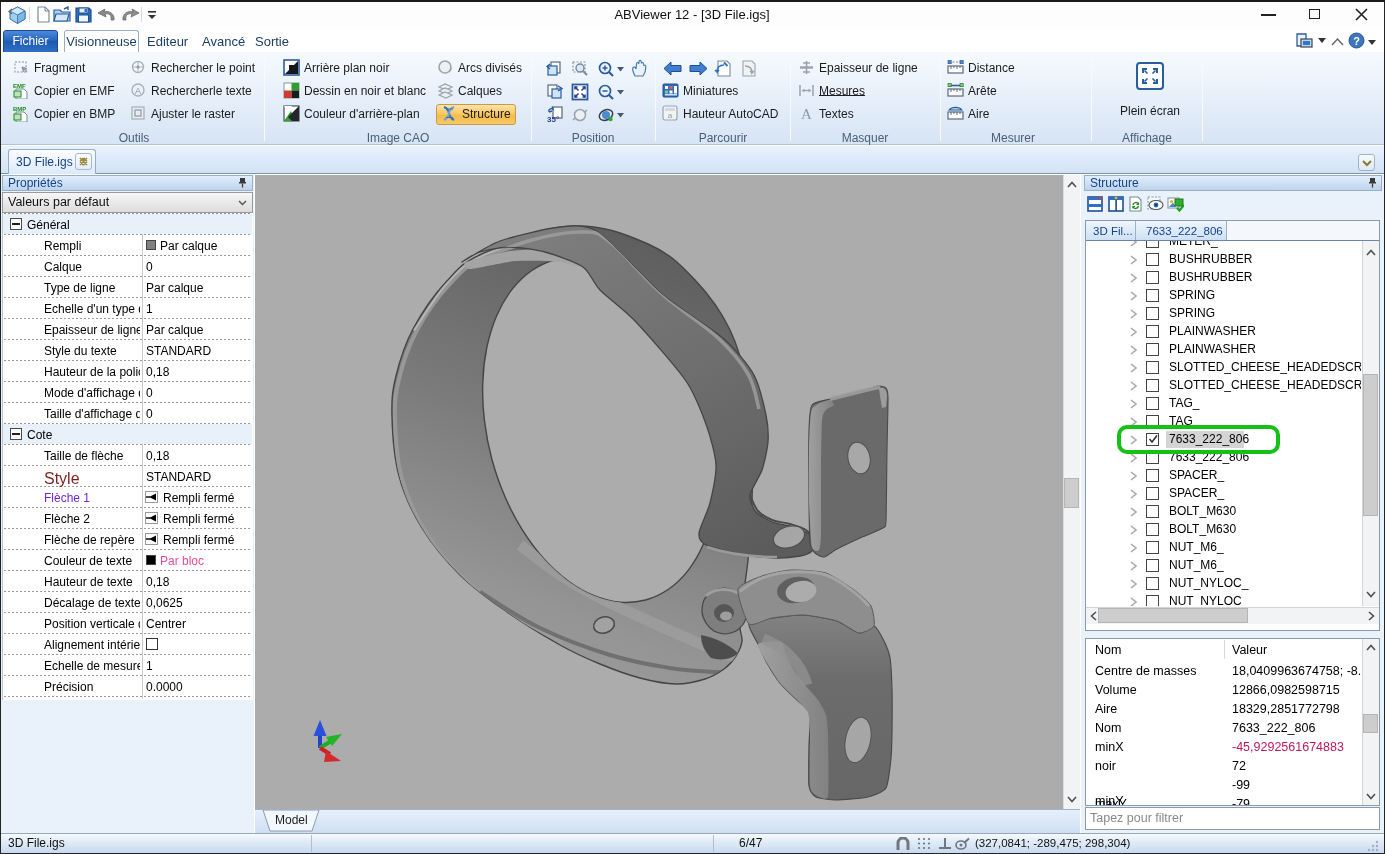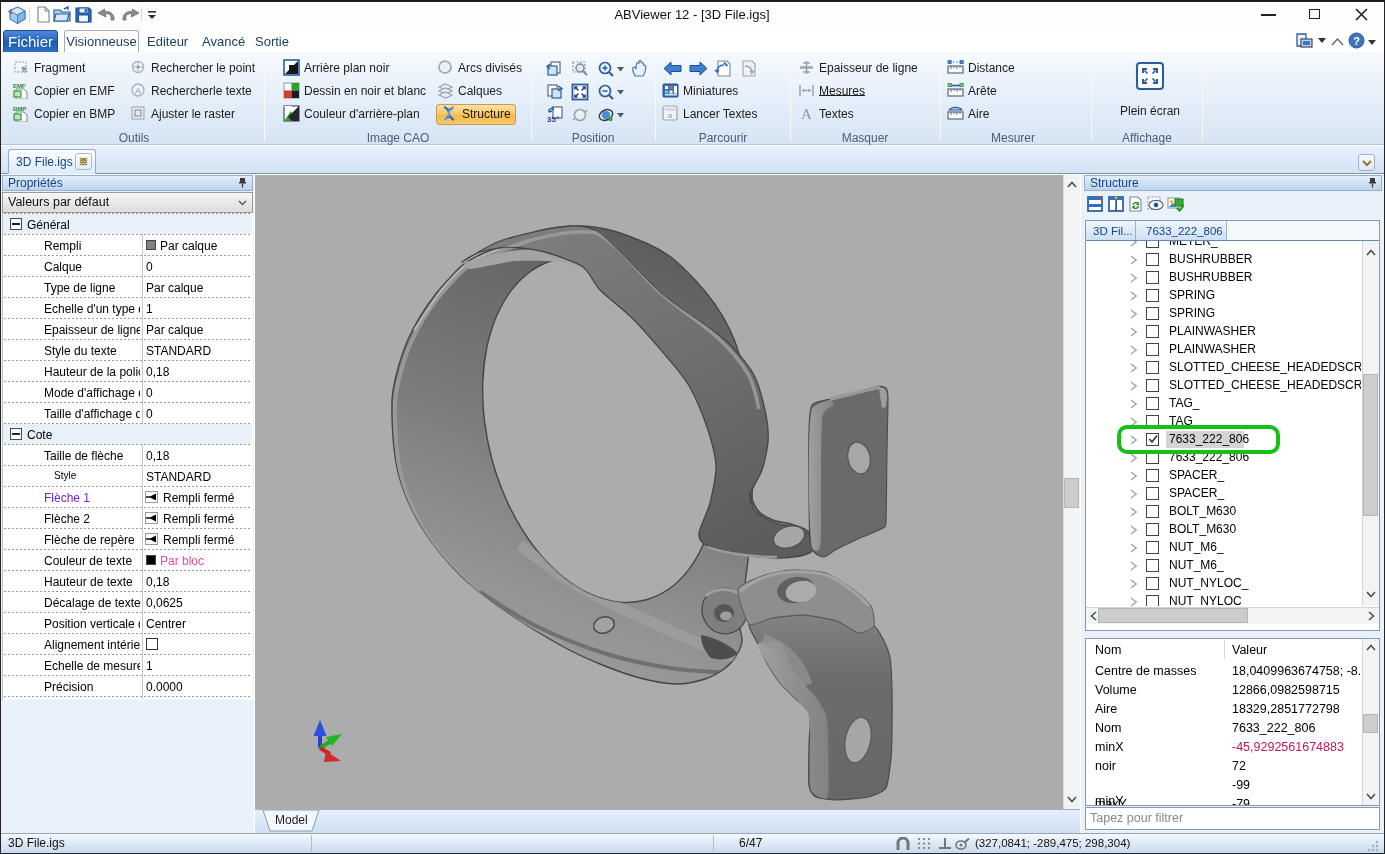--- a/index.html
+++ b/index.html
@@ -77,21 +77,21 @@
 
 <div class="abs" style="left:1261px;top:14px;width:15px;height:2px;background:#222;"></div>
 <div class="abs" style="left:1309px;top:9px;width:11px;height:10px;border:1.6px solid #222;"></div>
 <div class="abs" style="left:1355px;top:8px;">
 <svg width="13" height="13" viewBox="0 0 13 13">
       <path d="M1 1 L12 12 M12 1 L1 12" stroke="#222" stroke-width="1.6"></path>
     </svg>
 </div>
 
 <div class="abs" style="left:0;top:29px;width:1385px;height:23px;background:#fff;"></div>
-<div class="abs" style="left:3px;top:30px;width:55px;height:23px;border-radius:3px 3px 0 0;background:linear-gradient(#4a8ade,#2a66bb 45%,#1d59ae 46%,#2f6fc4);border:1px solid #1a4c94;color:#fff;font-size:15px;text-align:center;line-height:21px;">Fichier</div>
+<div class="abs" style="left:3px;top:30px;width:55px;height:23px;border-radius:3px 3px 0 0;background:linear-gradient(#4a8ade,#2a66bb 45%,#1d59ae 46%,#2f6fc4);border:1px solid #1a4c94;color:#fff;font-size:12px;text-align:center;line-height:21px;">Fichier</div>
 <div class="abs" style="left:64px;top:30px;width:75px;height:23px;background:#fff;border:1px solid #98aecb;border-bottom:none;border-radius:3px 3px 0 0;color:#1d3f63;font-size:13px;text-align:center;line-height:22px;">Visionneuse</div>
 <div class="abs" style="left:147px;top:34px;font-size:13px;color:#1d3f63;">Editeur</div>
 <div class="abs" style="left:202px;top:34px;font-size:13px;color:#1d3f63;">Avancé</div>
 <div class="abs" style="left:255px;top:34px;font-size:13px;color:#1d3f63;">Sortie</div>
 
 <div class="abs" style="left:1296px;top:33px;">
 <svg width="20" height="16" viewBox="0 0 20 16">
       <path d="M1 1h9v12H1z" fill="#eaf3fc" stroke="#2a5d9e" stroke-width="1.3"></path>
       <rect x="5" y="6" width="11" height="8" fill="#b9d8f2" stroke="#444" stroke-width="1.2"></rect>
       <rect x="7" y="8" width="7" height="4" fill="#2f77cc"></rect>
@@ -308,21 +308,21 @@
         <rect x="7.5" y="4" width="3" height="3" fill="#e05a4e"></rect>
         <rect x="3" y="8.5" width="3" height="3" fill="#7ec97e"></rect>
         <rect x="7.5" y="8.5" width="3" height="3" fill="#fff"></rect>
         <rect x="12" y="4" width="3" height="7.5" fill="#fff"></rect>
         <rect x="3" y="12" width="12" height="1.5" fill="#cfe0f2"></rect>
       </svg></span><span class="tx">Miniatures</span></div>
 <div class="ritem dis" style="left:662px;top:105px;"><span class="ic"><svg width="17" height="17" viewBox="0 0 17 17">
         <rect x="1" y="1" width="14" height="14" rx="2" fill="#f0f2f4" stroke="#9aa4af" stroke-width="1.2"></rect>
         <rect x="3" y="3" width="10" height="3" fill="#d5dae0"></rect>
         <text x="8" y="13" font-size="8" fill="#8d99a5" text-anchor="middle" font-family="Liberation Sans">a</text>
-      </svg></span><span class="tx">Lancer Textes</span></div>
+      </svg></span><span class="tx">Hauteur AutoCAD</span></div>
 
 <div class="ritem dis" style="left:798px;top:59px;"><span class="ic"><svg width="17" height="17" viewBox="0 0 17 17">
         <path d="M8.5 2 v13 M5 4 h7 M5 13 h7" stroke="#9aa4af" stroke-width="1.6"></path>
         <path d="M2 8.5 h13" stroke="#9aa4af" stroke-width="2.4"></path>
       </svg></span><span class="tx">Epaisseur de ligne</span></div>
 <div class="ritem dis" style="left:798px;top:82px;text-decoration:underline;"><span class="ic"><svg width="17" height="17" viewBox="0 0 17 17">
         <path d="M2 3 v11 M15 3 v11" stroke="#9aa4af" stroke-width="1.5"></path>
         <path d="M4 8.5 h9" stroke="#9aa4af" stroke-width="1.3"></path>
         <path d="M4 8.5 l2.5-2 v4 z M13 8.5 l-2.5-2 v4 z" fill="#9aa4af"></path>
       </svg></span><span class="tx">Mesures</span></div>
@@ -432,21 +432,21 @@
 <div class="abs" style="left:146px;top:407px;font-size:12px;color:#000;white-space:nowrap;">0</div>
 <div class="abs" style="left:4px;top:444px;width:248px;height:1px;background:repeating-linear-gradient(90deg,#9a9a9a 0 2px,transparent 2px 4px);"></div>
 <div class="abs" style="left:3px;top:424px;width:249px;height:20px;background:#e8f0f9;"></div>
 <div class="abs" style="left:10px;top:428px;width:12px;height:12px;border:1px solid #4a4a4a;background:#fff;"></div>
 <div class="abs" style="left:12px;top:433px;width:8px;height:1.5px;background:#222;"></div>
 <div class="abs" style="left:27px;top:428px;font-size:12px;color:#000;">Cote</div>
 <div class="abs" style="left:4px;top:465px;width:248px;height:1px;background:repeating-linear-gradient(90deg,#9a9a9a 0 2px,transparent 2px 4px);"></div>
 <div class="abs" style="left:44px;top:449px;font-size:12px;color:#000;white-space:nowrap;max-width:96px;overflow:hidden;">Taille de flèche</div>
 <div class="abs" style="left:146px;top:449px;font-size:12px;color:#000;white-space:nowrap;">0,18</div>
 <div class="abs" style="left:4px;top:486px;width:248px;height:1px;background:repeating-linear-gradient(90deg,#9a9a9a 0 2px,transparent 2px 4px);"></div>
-<div class="abs" style="left:54px;top:470px;font-size:10px;color:#000000;white-space:nowrap;max-width:96px;overflow:hidden;">Style</div>
+<div class="abs" style="left:44px;top:470px;font-size:16px;color:#7f1d1d;white-space:nowrap;max-width:96px;overflow:hidden;">Style</div>
 <div class="abs" style="left:146px;top:470px;font-size:12px;color:#000;white-space:nowrap;">STANDARD</div>
 <div class="abs" style="left:4px;top:507px;width:248px;height:1px;background:repeating-linear-gradient(90deg,#9a9a9a 0 2px,transparent 2px 4px);"></div>
 <div class="abs" style="left:44px;top:491px;font-size:12px;color:#6d28d9;white-space:nowrap;max-width:96px;overflow:hidden;">Flèche 1</div>
 <div class="abs" style="left:145px;top:491px;width:13px;height:12px;border:1px solid #999;background:#fff;"></div>
 <svg class="abs" style="left:146px;top:493px;" width="11" height="8" viewBox="0 0 11 8">
     <path d="M0 4 h4" stroke="#000" stroke-width="1.4"></path>
     <polygon points="3,4 10,0.5 10,7.5" fill="#000"></polygon>
   </svg>
 <div class="abs" style="left:163px;top:491px;font-size:12px;color:#000;white-space:nowrap;">Rempli fermé</div>
 <div class="abs" style="left:4px;top:528px;width:248px;height:1px;background:repeating-linear-gradient(90deg,#9a9a9a 0 2px,transparent 2px 4px);"></div>

